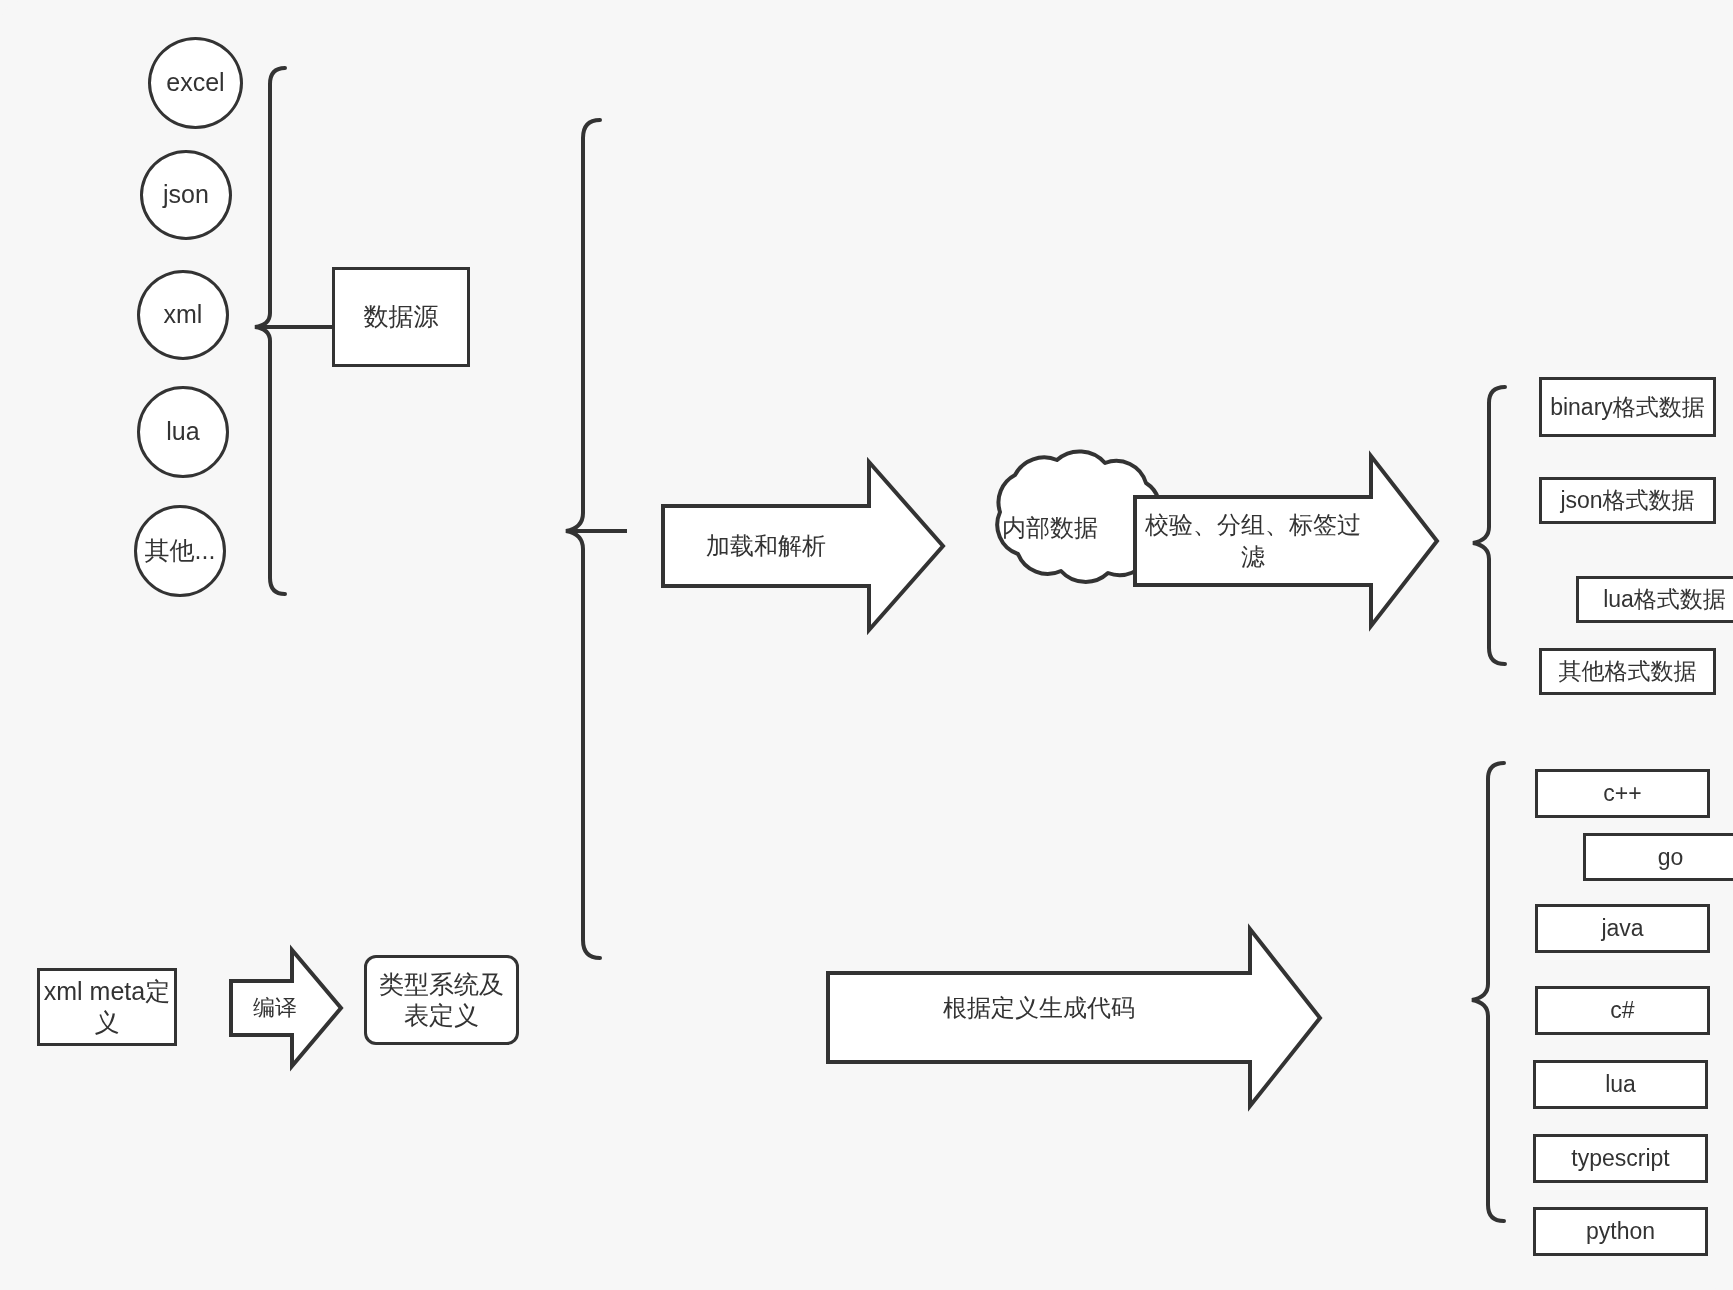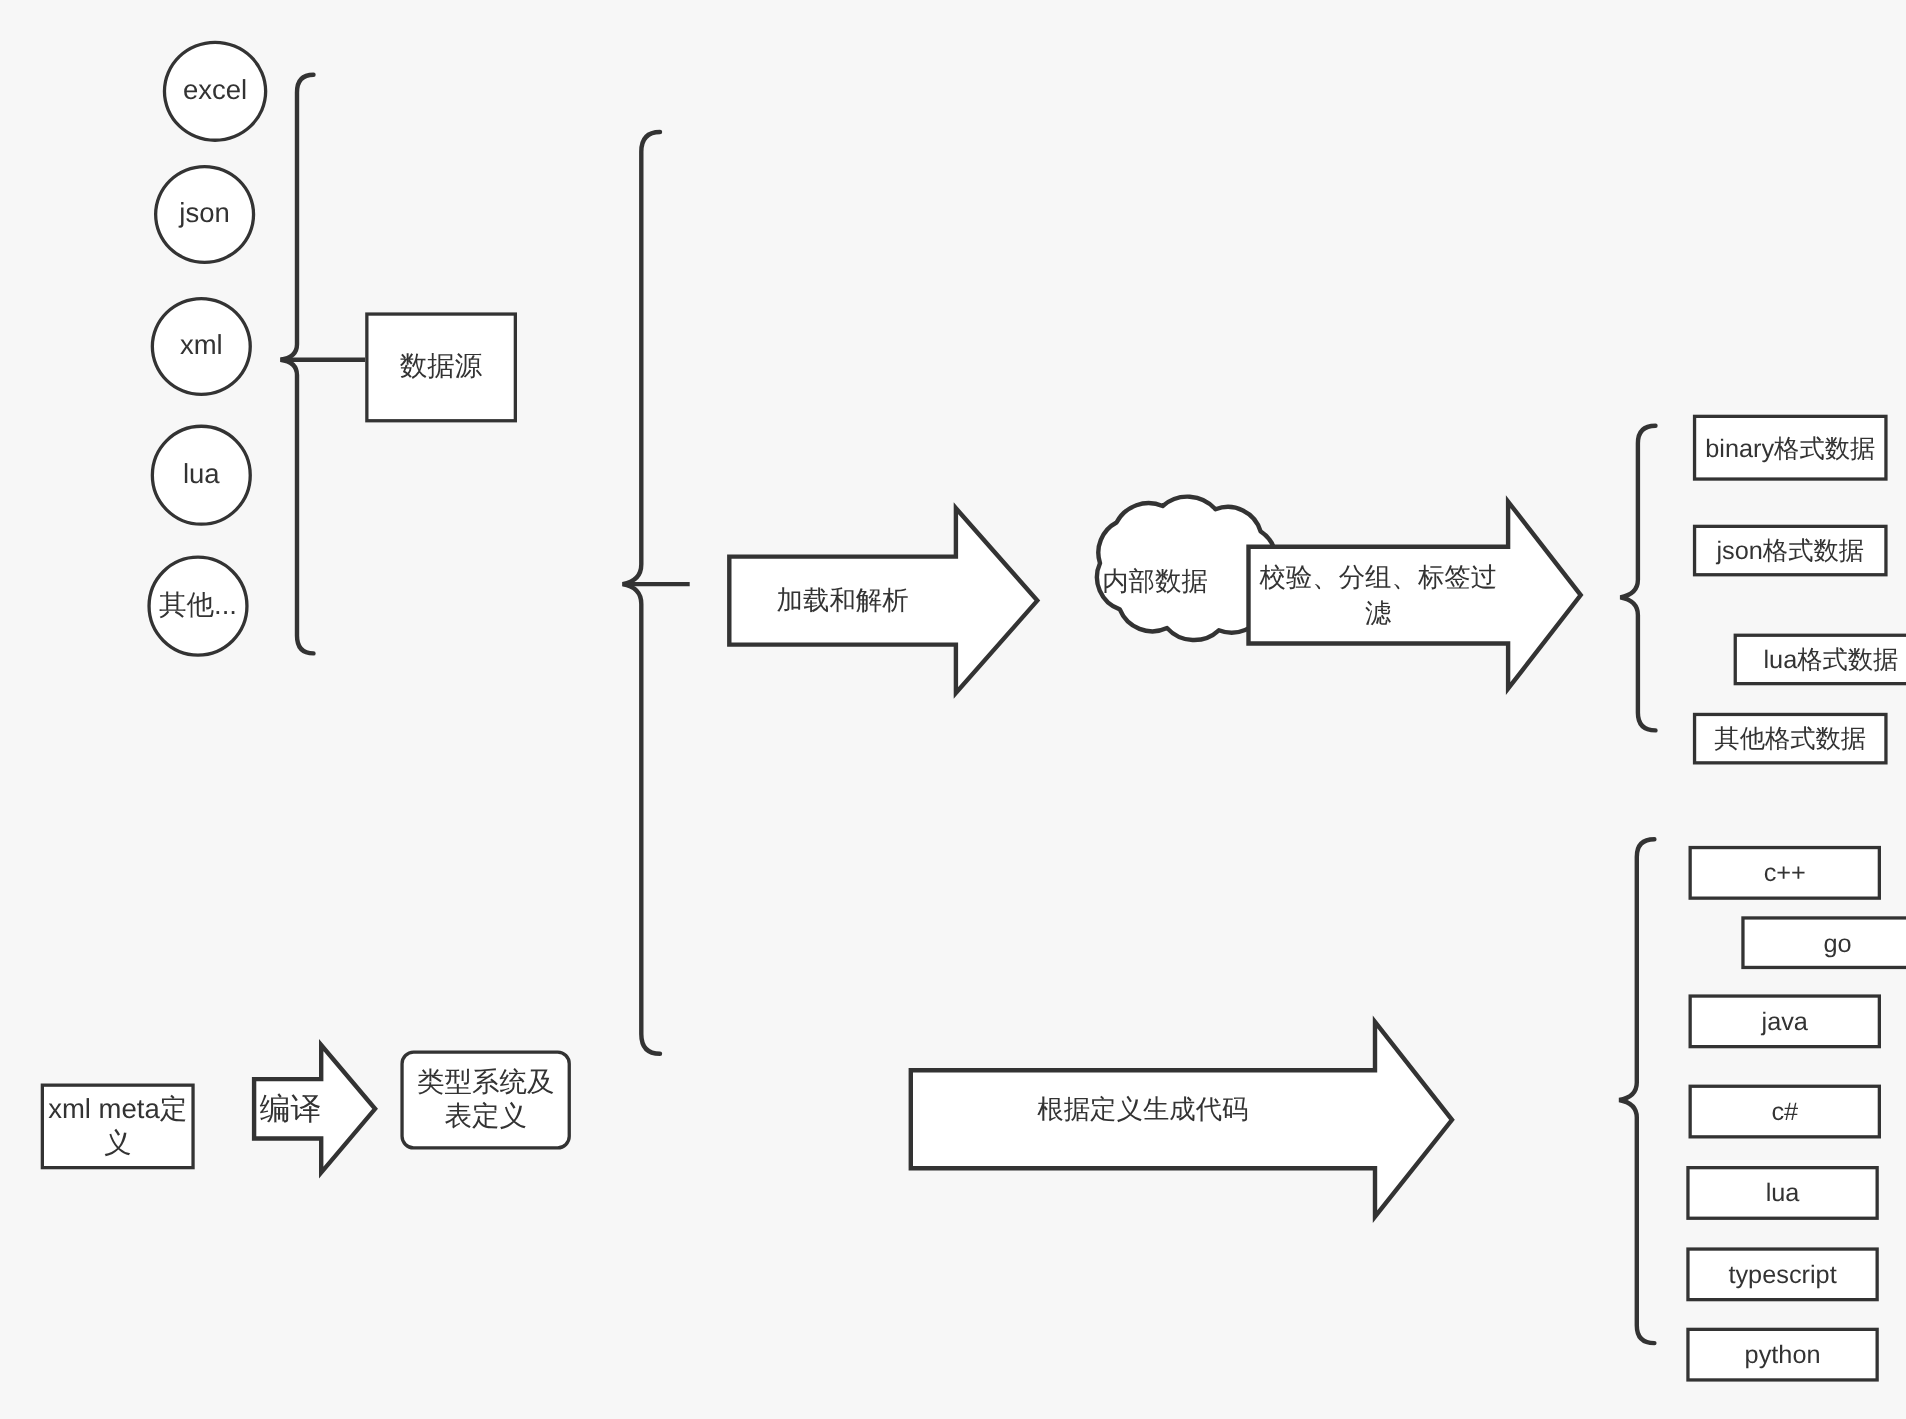--- a/index.html
+++ b/index.html
@@ -37,21 +37,20 @@
     border: 3px solid #333333;
     line-height: 1.25;
     z-index: 3;
   }
   .ellipse-node {
     border-radius: 50%;
     font-size: 25px;
   }
   .rect-node {
     font-size: 25px;
-    margin-top: 17px;
   }
   .rounded-node {
     border-radius: 12px;
     font-size: 25px;
   }
   .small-rect {
     font-size: 23px;
     border-width: 3px;
   }
   .arrow-label {
@@ -59,21 +58,22 @@
     display: flex;
     align-items: center;
     justify-content: center;
     text-align: center;
     color: #333333;
     font-size: 24px;
     z-index: 4;
     pointer-events: none;
   }
   .arrow-label.small {
-    font-size: 28px;
+    font-size: 22px;
+    justify-content: flex-end;
   }
 </style>
 </head>
 <body>
 
 <div id="canvas">
 
   <svg class="svg-layer" viewBox="0 0 1733 1290" xmlns="http://www.w3.org/2000/svg">
 
     <path d="M 285 68 Q 270 68 270 84 L 270 313 Q 270 325 255 327 Q 270 329 270 341 L 270 578 Q 270 594 285 594" fill="none" stroke="#333333" stroke-width="4" stroke-linecap="round"></path>

